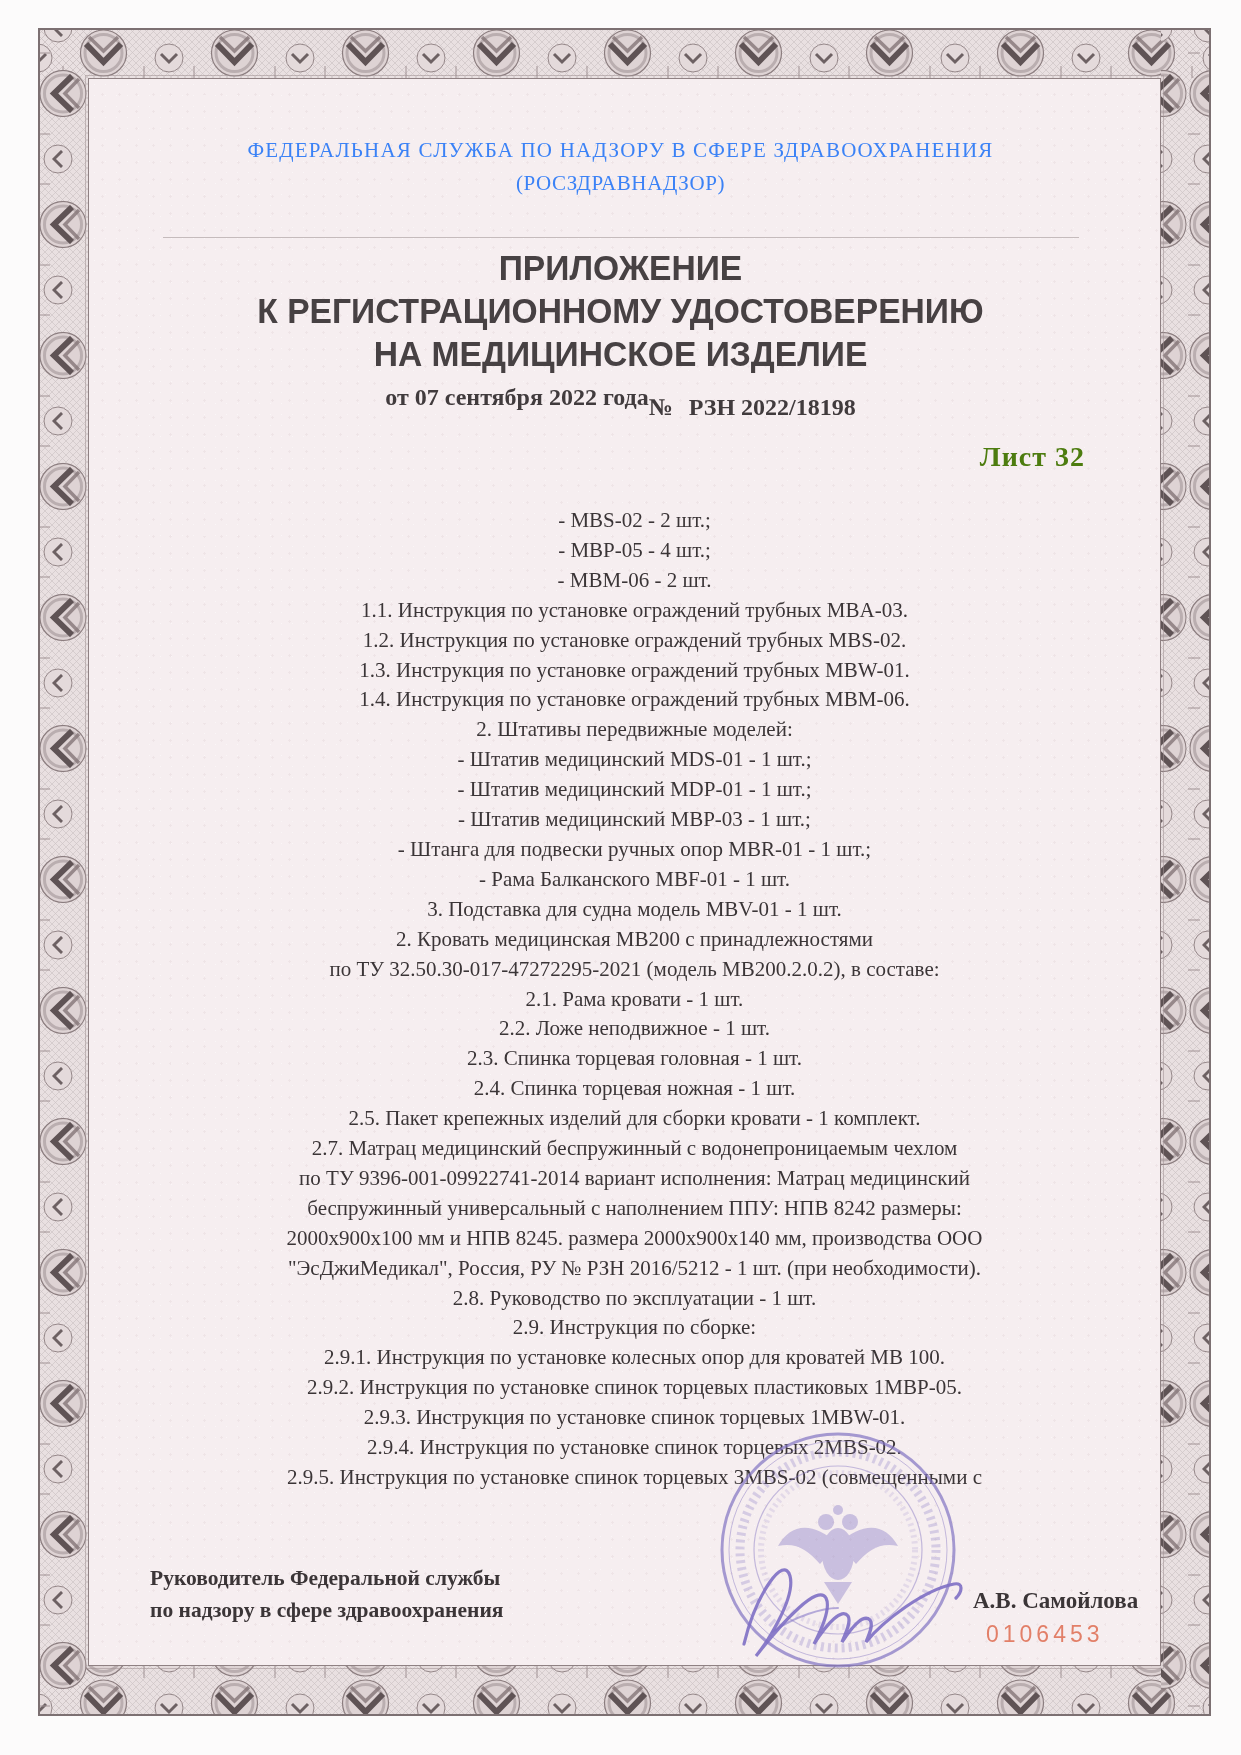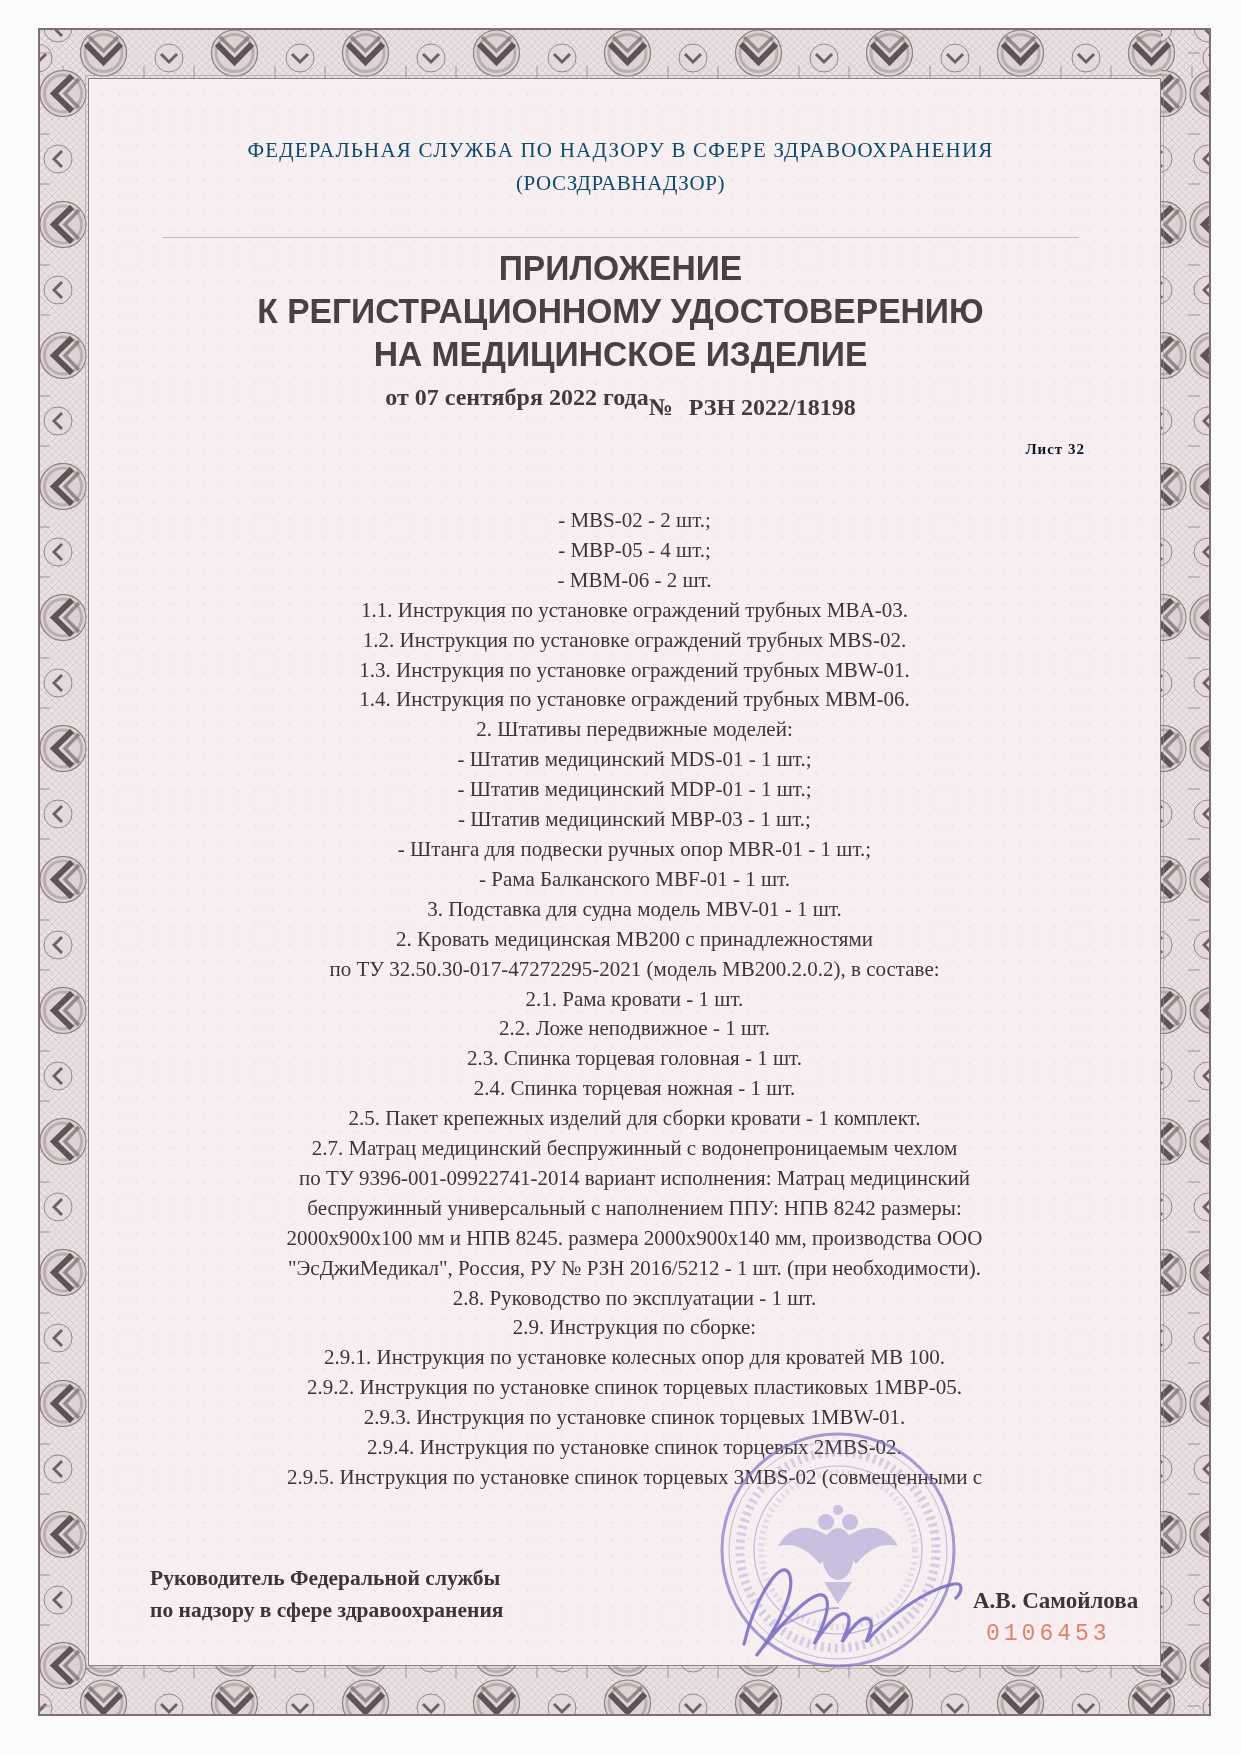--- a/index.html
+++ b/index.html
@@ -19,46 +19,46 @@
     background-image:
       radial-gradient(rgba(255,255,255,.45) 0.8px, transparent 1px),
       radial-gradient(rgba(226,210,214,.35) 1px, transparent 1.4px);
     background-size:11px 11px, 17px 17px;
     background-position:0 0, 5px 7px;
     border:1.5px solid #8f8183;
     outline:1px solid rgba(160,146,148,.55);
     outline-offset:2px;
   }
   .agency{position:absolute;left:0;width:100%;text-align:center;
-    font-size:21px;letter-spacing:1.2px;color:#0c4a6e;}
+    font-size:21px;letter-spacing:1.2px;color:#3b82f6;}
   .agency.l1{top:138px;}
   .agency.l2{top:171px;letter-spacing:.6px;}
   .rule{position:absolute;top:237px;left:163px;width:916px;height:1px;
     background:#bcb1b3;opacity:.85;}
   .doc-title{position:absolute;top:246px;left:0;width:100%;text-align:center;
     font-family:"Liberation Sans", sans-serif;font-weight:700;
     font-size:35px;line-height:43px;color:#474143;
     transform:scaleX(.96);transform-origin:center;}
   .date-row{position:absolute;top:384px;left:0;width:100%;
     display:flex;justify-content:center;align-items:flex-start;
     font-weight:700;font-size:24px;color:#413b3d;}
   .reg-number{position:relative;top:10px;display:flex;gap:16px;}
   .sheet-label{position:absolute;top:441px;right:156px;
-    font-weight:600;font-size:15px;color:#0f172a;letter-spacing:1px;}
+    font-weight:600;font-size:28px;color:#4d7c0f;letter-spacing:1px;}
   .body-lines{position:absolute;top:506px;left:152px;width:965px;
     font-size:21px;line-height:29.9px;color:#3b3537;}
   .body-lines .body-line{white-space:nowrap;text-align:center;}
   .foot-title{position:absolute;left:150px;font-weight:700;
     font-size:21.5px;color:#3b3537;}
   .foot-title.l1{top:1566px;}
   .foot-title.l2{top:1598px;}
   .signer-name{position:absolute;left:973px;top:1588px;
     font-weight:700;font-size:23px;color:#3b3537;}
   .serial{position:absolute;left:986px;top:1621px;
-    font-family:Liberation Mono, monospace;
+    font-family:Liberation Sans, sans-serif;
     font-size:23px;letter-spacing:4px;color:#e0745a;opacity:.9;}
   .stamp-svg{position:absolute;left:712px;top:1424px;filter:blur(.4px);}
   .signature-svg{position:absolute;left:726px;top:1524px;}
 </style>
 </head>
 <body>
 
 <div class="sheet">
 
   <svg class="frame-svg" width="1173" height="1688" viewBox="0 0 1173 1688">

